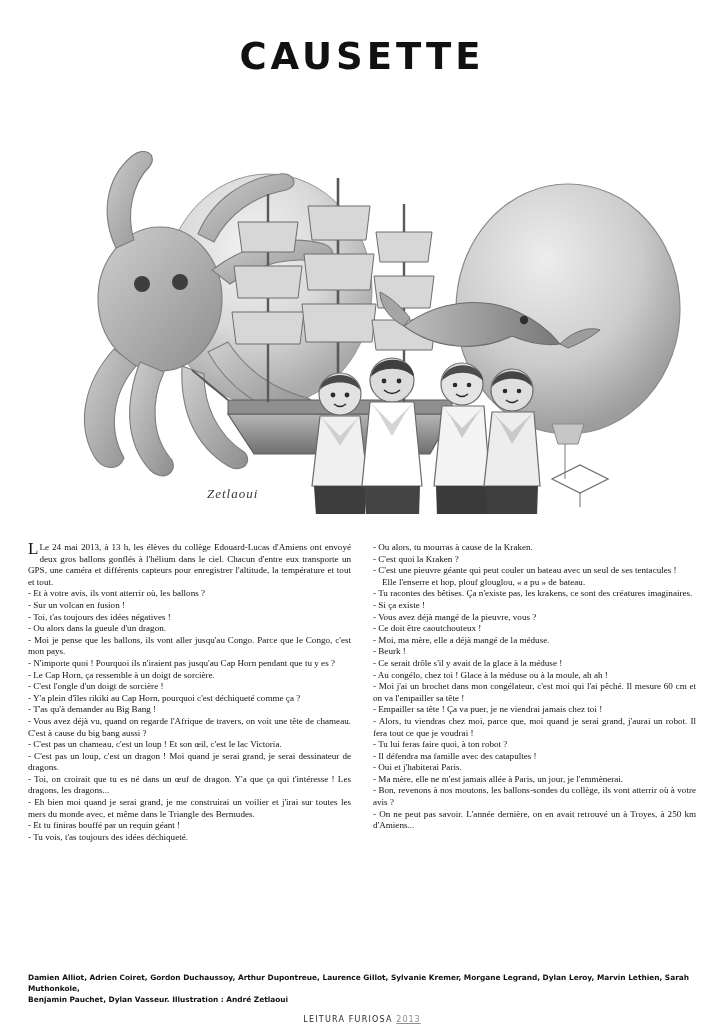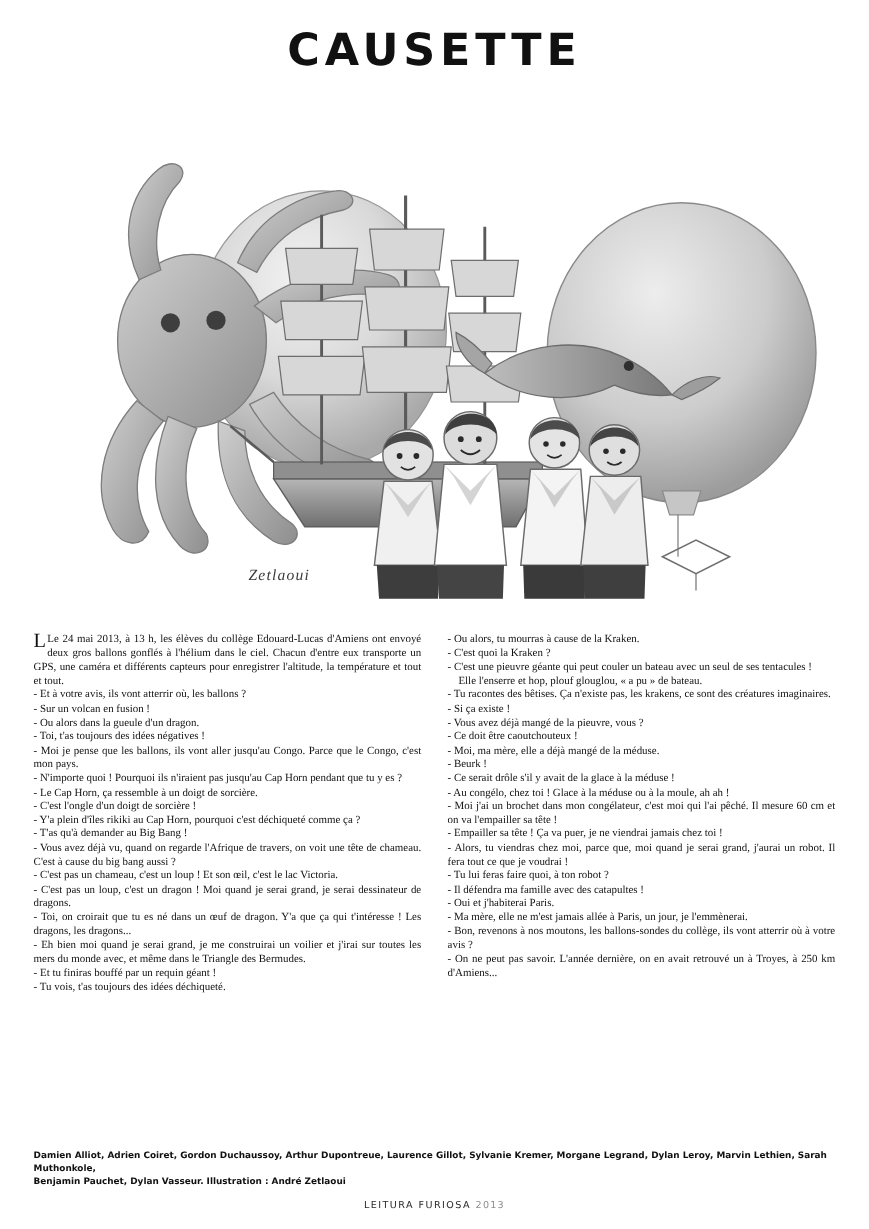--- a/index.html
+++ b/index.html
@@ -21,21 +21,21 @@
     position: relative;
     box-sizing: border-box;
     padding: 0;
   }
   .title {
     text-align: center;
     font-family: "DejaVu Sans", sans-serif;
     font-weight: 700;
     font-size: 37px;
     letter-spacing: 4px;
-    margin: 0;
+    margin: 15px;
     padding-top: 20px;
     color: #111;
   }
 
   
   .illustration {
     position: relative;
     width: 660px;
     height: 420px;
     margin: 16px auto 0 auto;
@@ -107,20 +107,21 @@
     top: 1000px;
     text-align: center;
     font-family: "DejaVu Sans", sans-serif;
     font-size: 8px;
     letter-spacing: 1.2px;
     color: #2b2b2b;
   }
   .footer .year {
     color: #8d8d8d;
     letter-spacing: 1px;
+    text-decoration: underline;
   }
 </style>
 </head>
 <body>
 
 <div class="page">
 
   <h1 class="title">CAUSETTE</h1>
 
   <div class="illustration">
@@ -260,22 +261,22 @@
       <path d="M40 466 C180 456, 520 458, 640 464 L640 470 L40 470 Z" fill="#c9c9c9" opacity="0.7"></path>
     </svg>
     <div class="sig">Zetlaoui</div>
   </div>
 
   <div class="columns">
     <div class="col">
       <p><span class="dropcap">L</span><span>Le 24 mai 2013, à 13 h, les élèves du collège Edouard-Lucas d'Amiens ont envoyé deux gros ballons gonflés à l'hélium dans le ciel. Chacun d'entre eux transporte un GPS, une caméra et différents capteurs pour enregistrer l'altitude, la température et tout et tout.</span></p>
       <p>- Et à votre avis, ils vont atterrir où, les ballons ?</p>
       <p>- Sur un volcan en fusion !</p>
+      <p>- Toi, t'as toujours des idées négatives !</p>
       <p>- Ou alors dans la gueule d'un dragon.</p>
-      <p>- Toi, t'as toujours des idées négatives !</p>
       <p>- Moi je pense que les ballons, ils vont aller jusqu'au Congo. Parce que le Congo, c'est mon pays.</p>
       <p>- N'importe quoi ! Pourquoi ils n'iraient pas jusqu'au Cap Horn pendant que tu y es ?</p>
       <p>- Le Cap Horn, ça ressemble à un doigt de sorcière.</p>
       <p>- C'est l'ongle d'un doigt de sorcière !</p>
       <p>- Y'a plein d'îles rikiki au Cap Horn, pourquoi c'est déchiqueté comme ça ?</p>
       <p>- T'as qu'à demander au Big Bang !</p>
       <p>- Vous avez déjà vu, quand on regarde l'Afrique de travers, on voit une tête de chameau. C'est à cause du big bang aussi ?</p>
       <p>- C'est pas un chameau, c'est un loup ! Et son œil, c'est le lac Victoria.</p>
       <p>- C'est pas un loup, c'est un dragon ! Moi quand je serai grand, je serai dessinateur de dragons.</p>
       <p>- Toi, on croirait que tu es né dans un œuf de dragon. Y'a que ça qui t'intéresse ! Les dragons, les dragons...</p>

